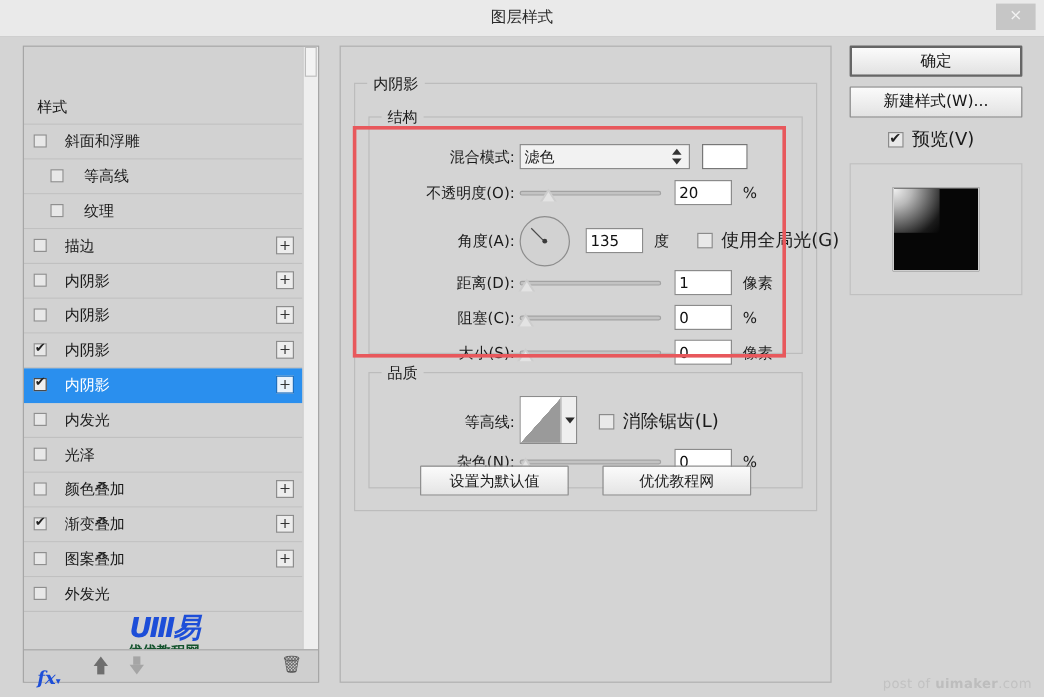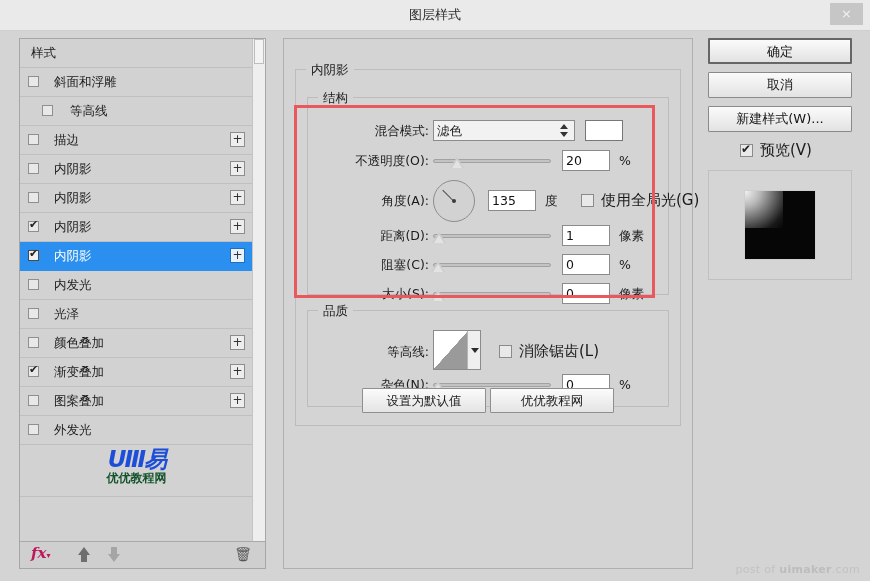--- a/index.html
+++ b/index.html
@@ -134,21 +134,21 @@
     top: -4px;
     font-size: 11px;
     line-height: 14px;
     color: #222;
   }
   .style-row.selected .chk { background: #f0f0f0; border-color: #4a4a4a; }
   .lbl {
     display: block;
     padding-left: 25px;
   }
-  .style-row.plain .lbl { padding-left: 0; }
+  .style-row.plain .lbl { padding-left: 0; margin-top: 36px; }
   .plusbtn {
     position: absolute;
     right: 8px;
     top: 6px;
     width: 15px;
     height: 15px;
     background: #ededed;
     border: 1px solid #8d8d8d;
     box-sizing: border-box;
     font-size: 12px;
@@ -189,26 +189,26 @@
 
   .styles-toolbar {
     flex: 0 0 auto;
     height: 26px;
     background: #cfcfcf;
     border-top: 1px solid #a9a9a9;
     position: relative;
   }
   .tb-fx {
     position: absolute;
-    left: 11px; top: 2px;
+    left: 11px; top: 14px;
     font-family: "DejaVu Serif", "Liberation Serif", serif;
     font-style: italic;
     font-weight: bold;
     font-size: 15px;
-    color: #be185d;
+    color: #1d4ed8;
     cursor: pointer;
   }
   .tb-fx small { font-style: normal; font-size: 8px; }
   .tb-arrow {
     position: absolute;
     top: 5px;
     width: 0; height: 0;
     cursor: pointer;
   }
   .tb-up {
@@ -495,21 +495,21 @@
     display: inline-block;
     min-width: 124px;
     height: 25px;
     line-height: 23px;
     background: linear-gradient(#fbfbfb, #e4e4e4);
     border: 1px solid #8f8f8f;
     box-sizing: border-box;
     font-family: inherit;
     font-size: 12.5px;
     color: #1a1a1a;
-    margin: 0 0;
+    margin: 0 12px;
     cursor: pointer;
     border-radius: 1px;
     padding: 0 8px;
   }
 
   
   .right-panel {
     position: absolute;
     left: 708px;
     top: 7px;
@@ -595,20 +595,24 @@
             <div class="style-row plain">
               <span class="lbl">样式</span>
             </div>
             <div class="style-row">
               <span class="chk"></span>
               <span class="lbl">斜面和浮雕</span>
             </div>
             <div class="style-row indent">
               <span class="chk"></span>
               <span class="lbl">等高线</span>
+            </div>
+            <div class="style-row indent">
+              <span class="chk"></span>
+              <span class="lbl">纹理</span>
             </div>
             <div class="style-row">
               <span class="chk"></span>
               <span class="lbl">描边</span>
               <span class="plusbtn">+</span>
             </div>
             <div class="style-row">
               <span class="chk"></span>
               <span class="lbl">内阴影</span>
               <span class="plusbtn">+</span>
@@ -791,21 +795,20 @@
       <div class="defbtns">
         <button class="pbtn">设置为默认值</button>
         <button class="pbtn">优优教程网</button>
       </div>
     </div>
 
     <div class="redbox" style="border-color: rgb(232, 88, 92);"></div>
 
     <div class="right-panel">
       <button class="rbtn primary">确定</button>
-      <button class="rbtn">取消</button>
       <button class="rbtn">新建样式(W)...</button>
       <div class="preview-row">
         <span class="cb on" id="cb-preview"></span>
         <span class="cb-label">预览(V)</span>
       </div>
       <div class="thumb-wrap">
         <div class="thumb-img">
           <div class="glow"></div>
         </div>
       </div>

